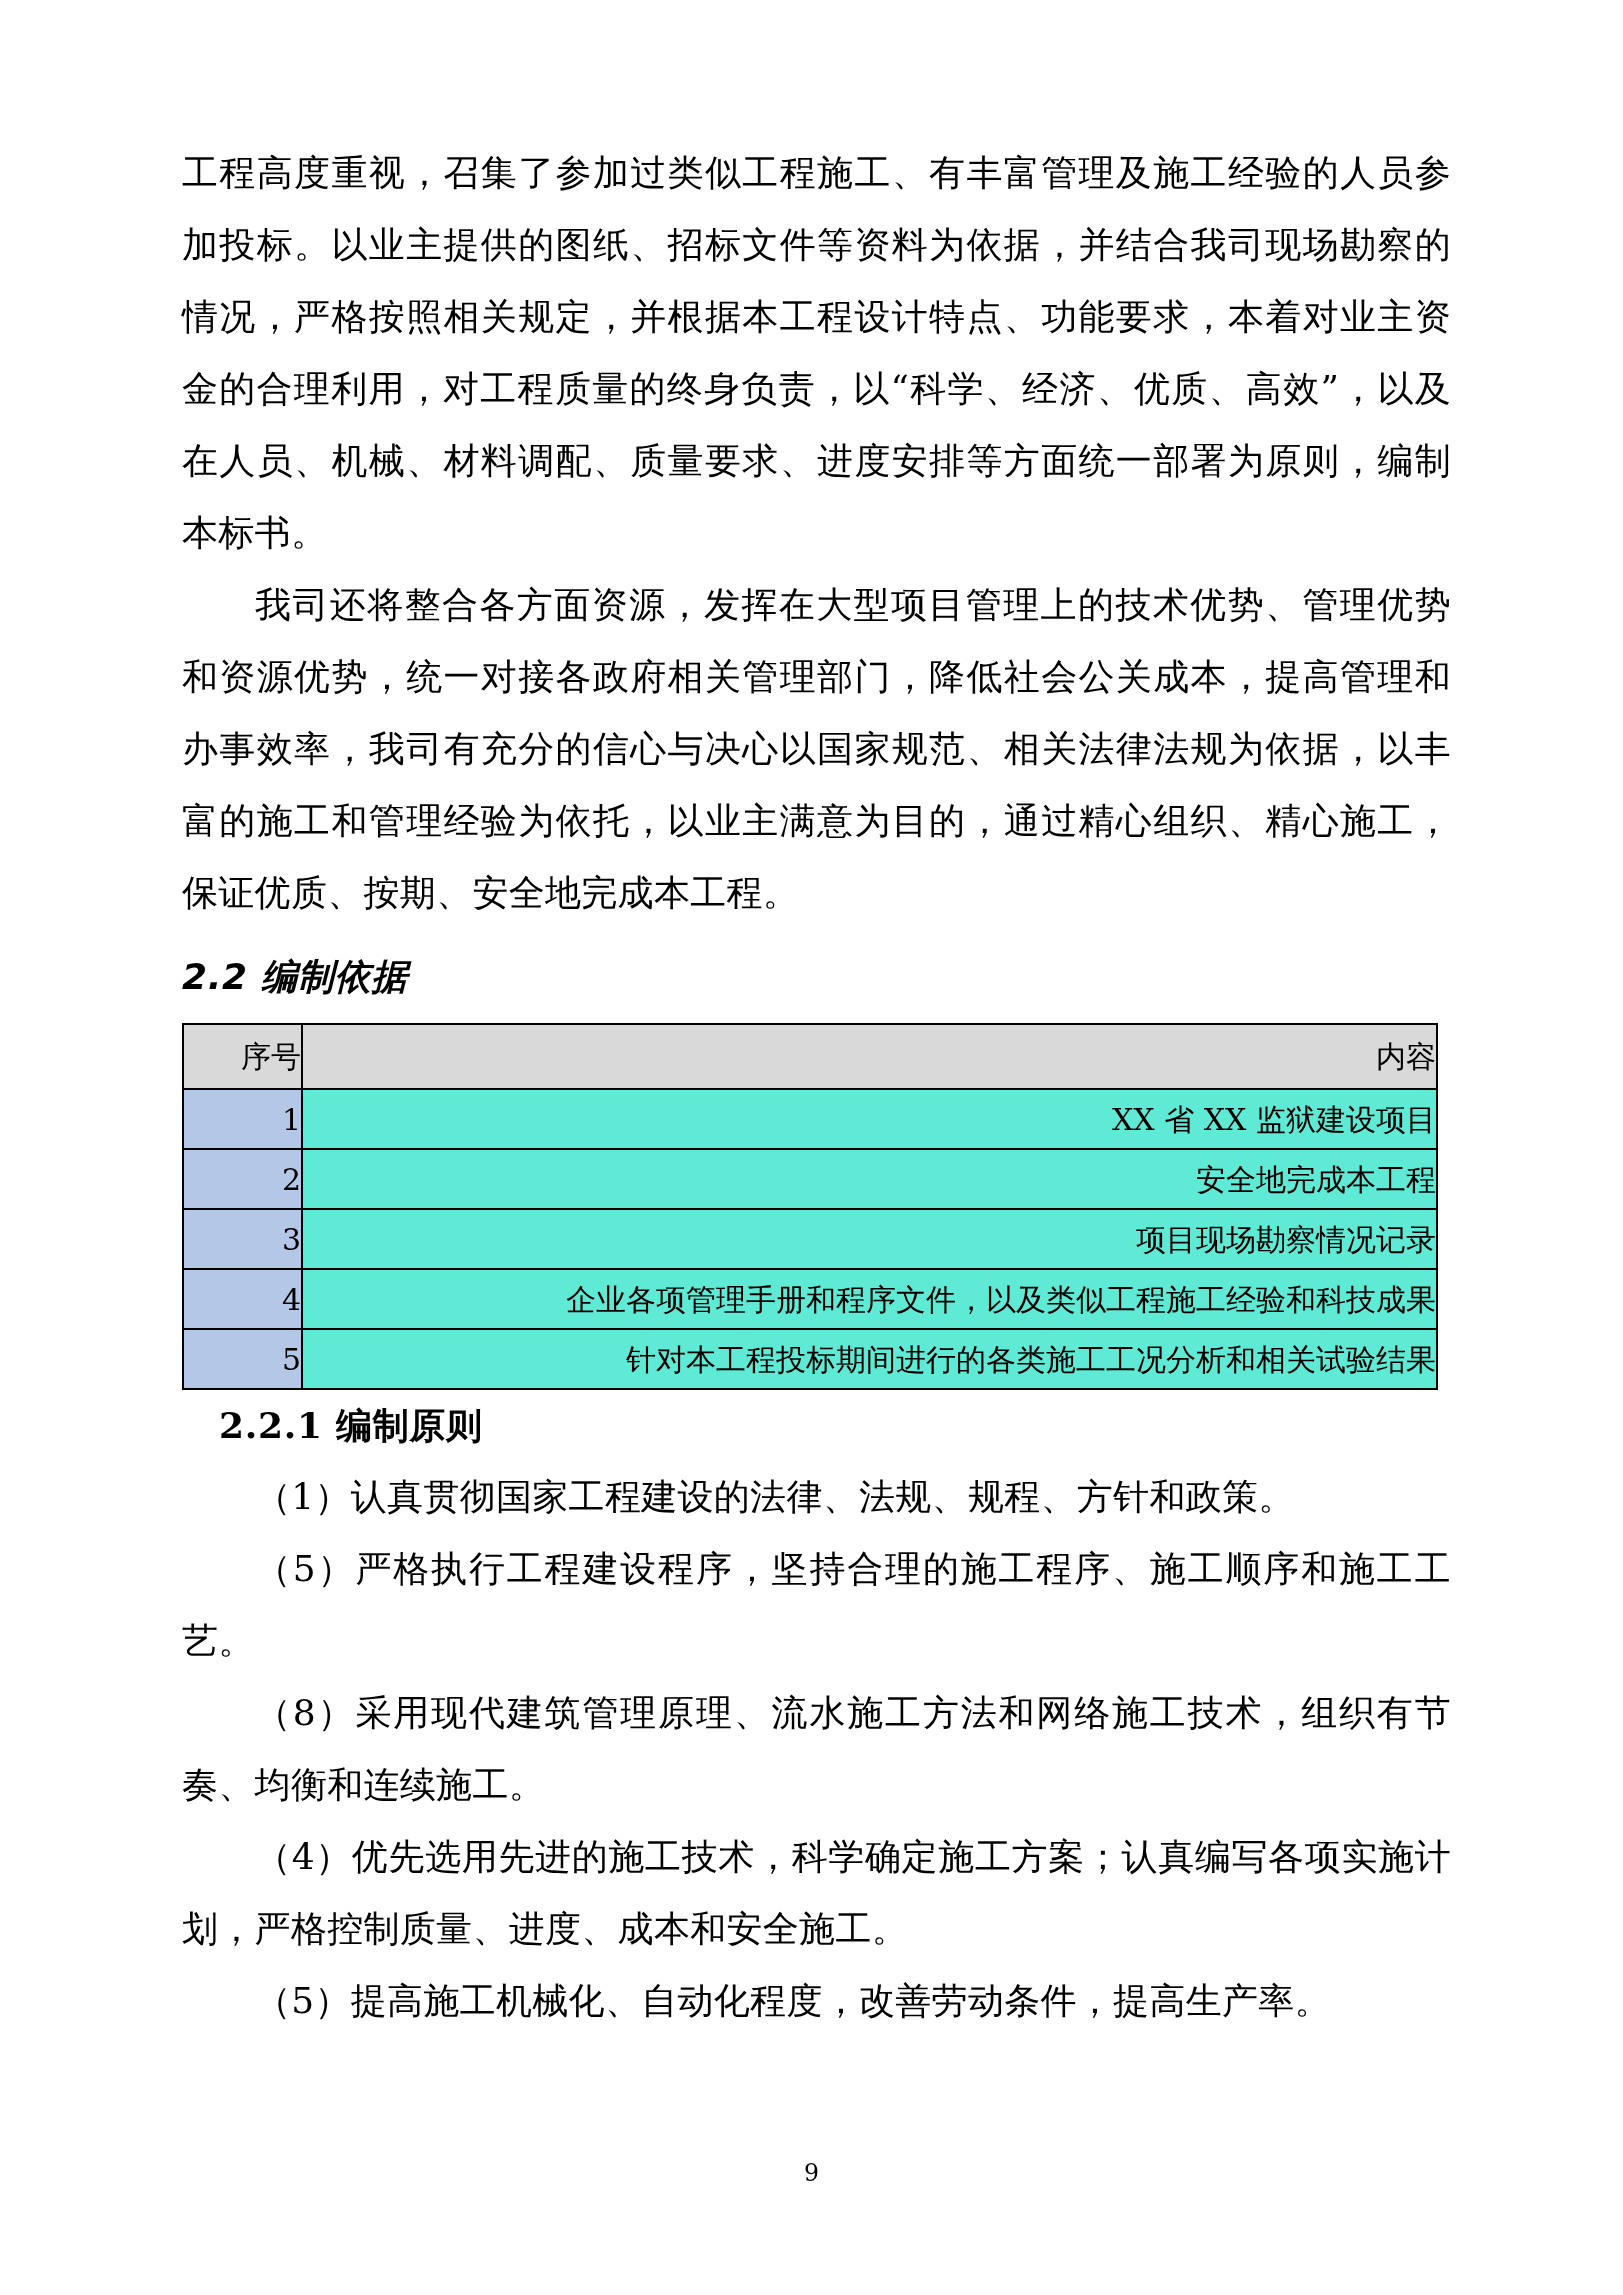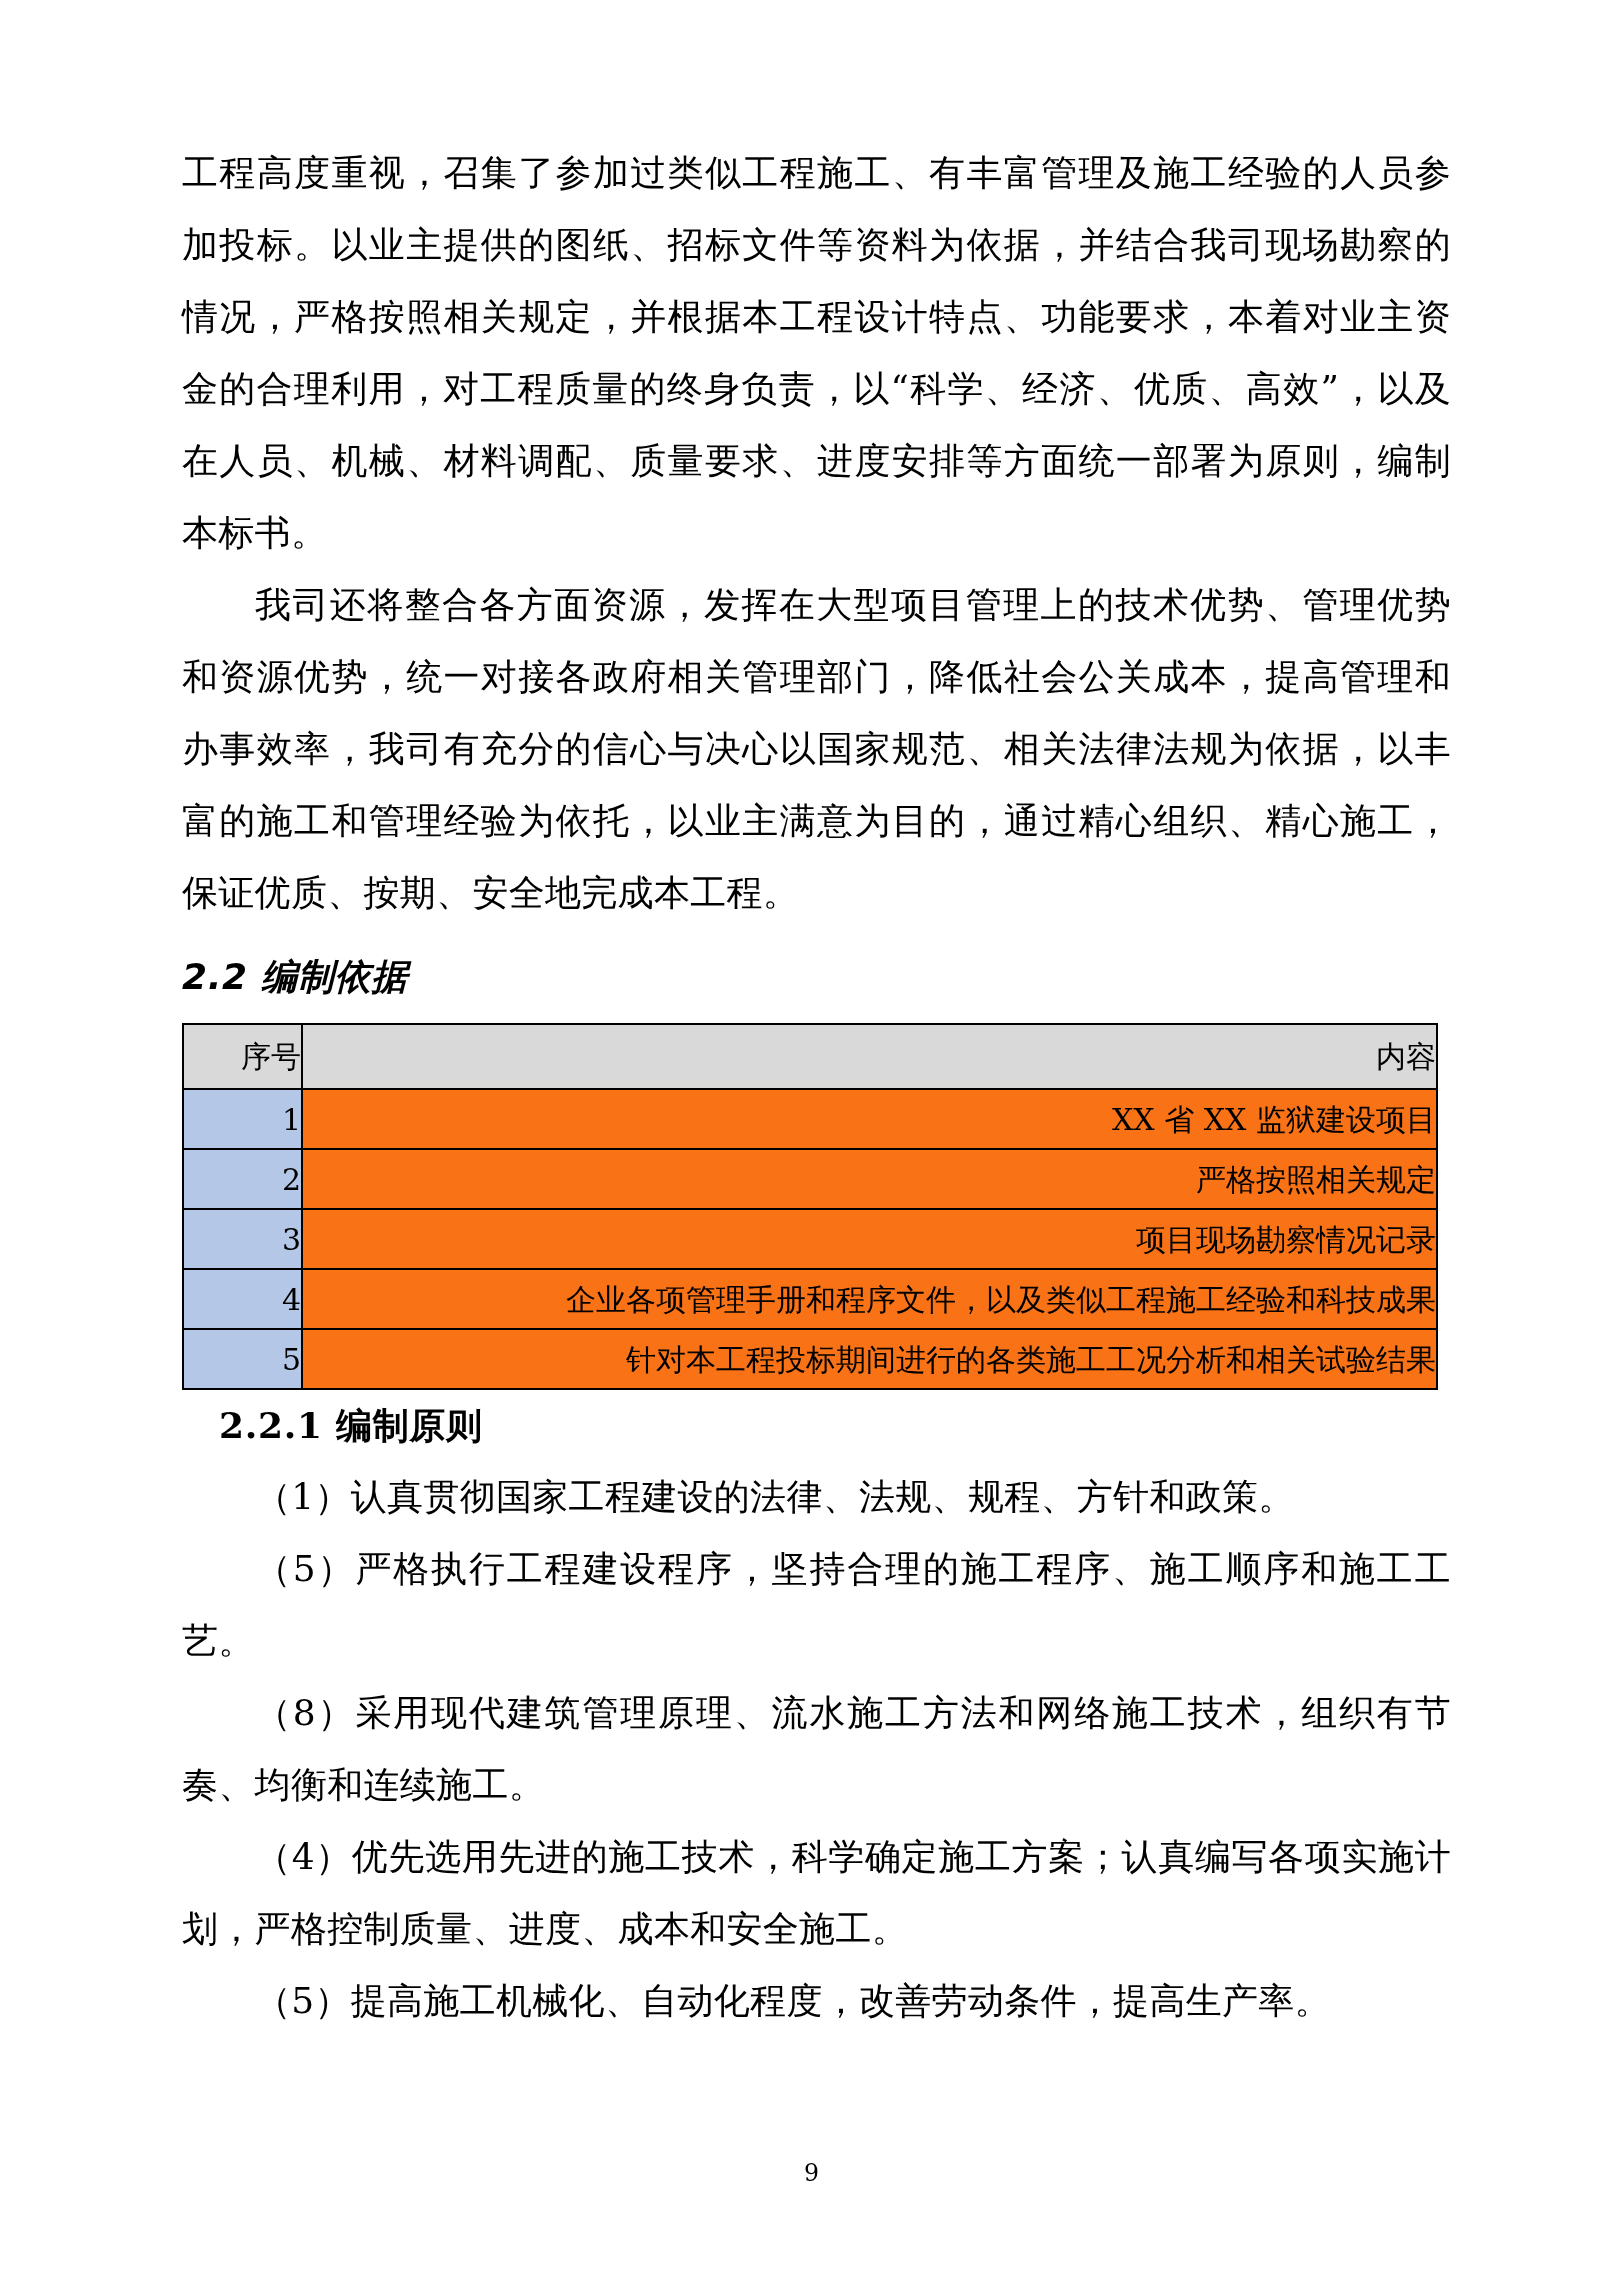--- a/index.html
+++ b/index.html
@@ -89,21 +89,21 @@
     vertical-align: middle;
     font-weight: 400;
     padding: 0;
   }
   table.basis-table th {
     height: 63px;
     background: #D9D9D9;
   }
   table.basis-table tbody td {
     height: 58px;
-    background: #f97316;
+    background: #5eead4;
   }
   table.basis-table tbody td.idx {
     background: #B4C7E7;
   }
   col.c-idx { width: 119px; }
   col.c-content { width: 1135px; }
 
   
   .footer {
     position: absolute;
@@ -144,21 +144,21 @@
           <th>内容</th>
         </tr>
       </thead>
       <tbody>
         <tr>
           <td class="idx">1</td>
           <td>XX 省 XX 监狱建设项目</td>
         </tr>
         <tr>
           <td class="idx">2</td>
-          <td>严格按照相关规定</td>
+          <td>安全地完成本工程</td>
         </tr>
         <tr>
           <td class="idx">3</td>
           <td>项目现场勘察情况记录</td>
         </tr>
         <tr>
           <td class="idx">4</td>
           <td>企业各项管理手册和程序文件，以及类似工程施工经验和科技成果</td>
         </tr>
         <tr>

